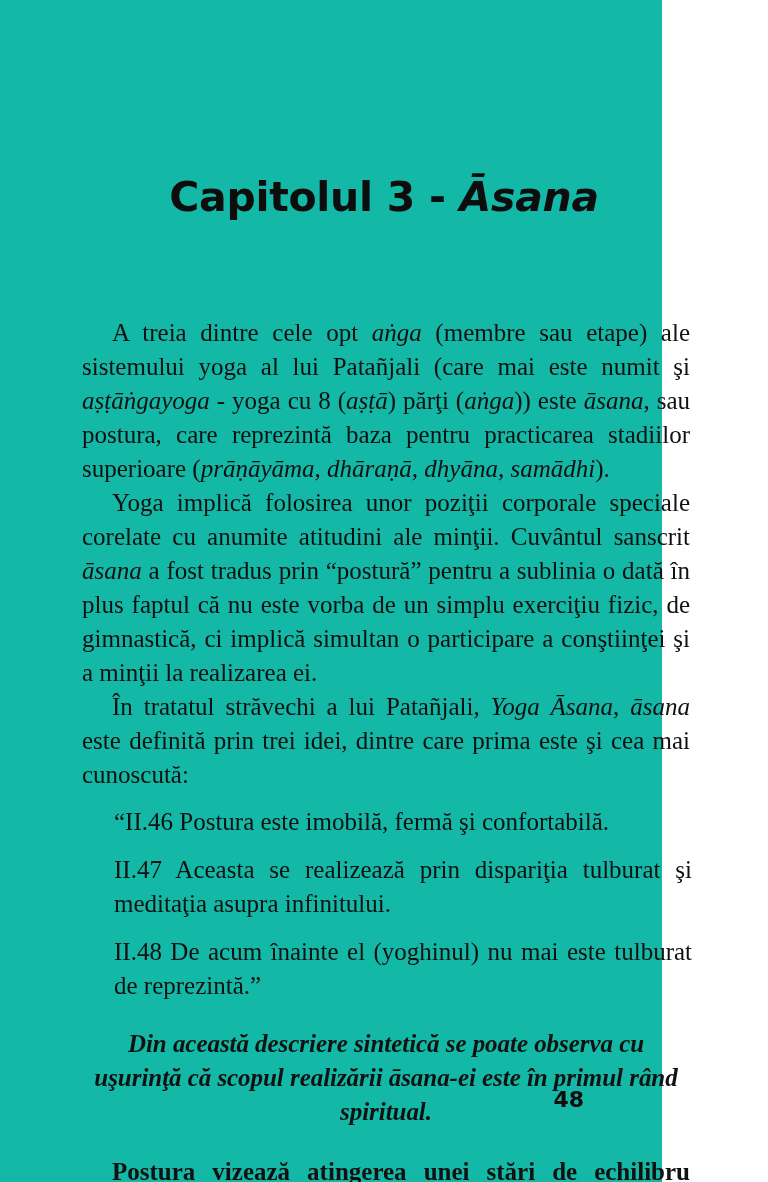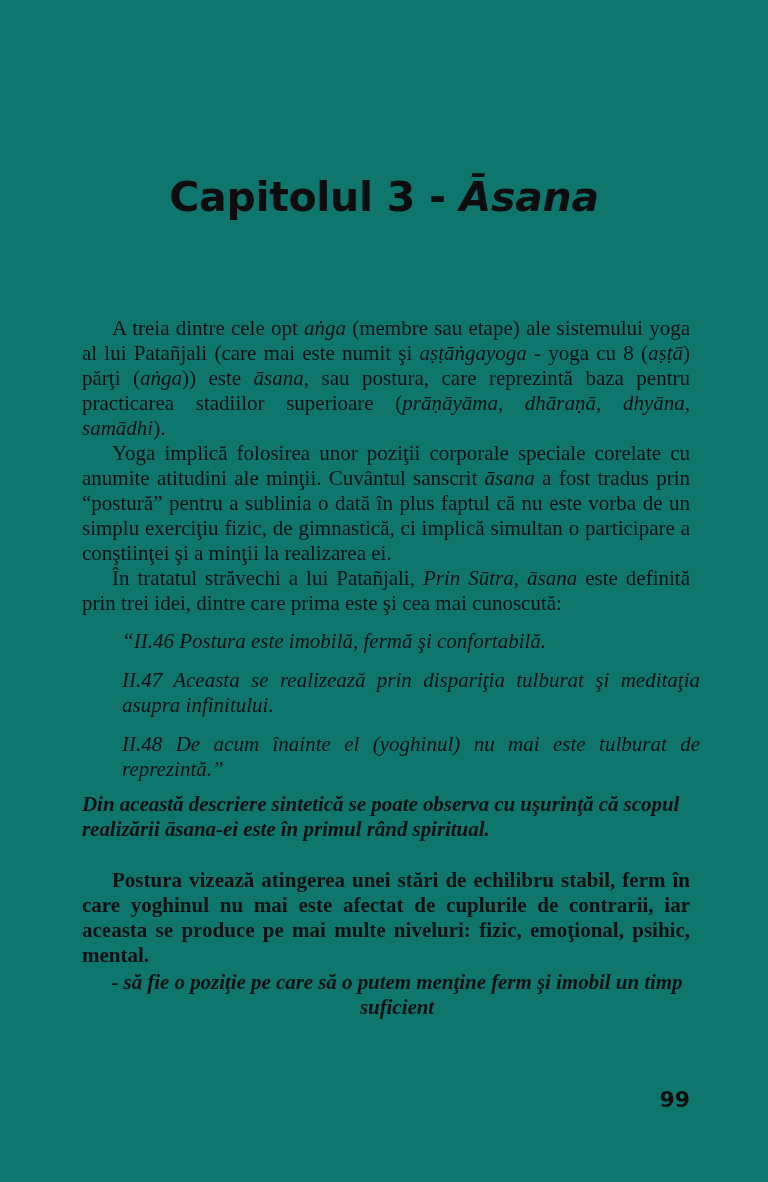--- a/index.html
+++ b/index.html
@@ -10,23 +10,23 @@
     width: 768px;
     height: 1182px;
     background: #ffffff;
     font-family: "Liberation Serif", serif;
     color: #111111;
     overflow: hidden;
   }
 
   .page {
     position: relative;
-    width: 768px;
+    width: 662px;
     height: 1182px;
-    background: #0f766e;
+    background: #14b8a6;
     box-sizing: border-box;
   }
 
   
   .chapter-title {
     position: absolute;
     left: 0;
     top: 146px;
     width: 768px;
     text-align: center;
@@ -48,57 +48,56 @@
   
   .body-col {
     position: absolute;
     left: 82px;
     top: 316px;
     width: 608px;
   }
 
   p {
     margin: 0;
-    font-size: 21px;
-    line-height: 25px;
+    font-size: 25px;
+    line-height: 34px;
     text-align: justify;
     text-justify: inter-word;
     color: #111111;
     hyphens: none;
   }
 
   
   p.para {
     text-indent: 30px;
   }
 
   
   .it {
     font-style: italic;
   }
 
   
   p.sutra {
-    font-style: italic;
-    margin-left: 40px;
+    margin-left: 32px;
     width: 578px;
     text-indent: 0;
     margin-top: 14px;
   }
   p.sutra.first {
     margin-top: 13px;
   }
 
   
   p.emph {
     font-style: italic;
     font-weight: bold;
     text-indent: 0;
-    margin-top: 10px;
-    text-align: left;
+    margin-top: 24px;
+    text-align: center;
     letter-spacing: -0.05px;
   }
 
   
   p.gap-top {
     margin-top: 26px;
     font-weight: bold;
   }
 
   
@@ -130,32 +129,32 @@
 <div class="page">
 
   <h1 class="chapter-title"><span class="ttl-plain">Capitolul 3 - </span><span class="ttl-term">Āsana</span></h1>
 
   <div class="body-col">
 
     <p class="para"><span>A treia dintre cele opt </span><span class="it">aṅga</span><span> (membre sau etape) ale sistemului yoga al lui Patañjali (care mai este numit şi </span><span class="it">aṣṭāṅgayoga</span><span> - yoga cu 8 (</span><span class="it">aṣṭā</span><span>) părţi (</span><span class="it">aṅga</span><span>)) este </span><span class="it">āsana</span><span>, sau postura, care reprezintă baza pentru practicarea stadiilor superioare (</span><span class="it">prāṇāyāma, dhāraṇā, dhyāna, samādhi</span><span>).</span></p>
 
     <p class="para"><span>Yoga implică folosirea unor poziţii corporale speciale corelate cu anumite atitudini ale minţii. Cuvântul sanscrit </span><span class="it">āsana</span><span> a fost tradus prin “postură” pentru a sublinia o dată în plus faptul că nu este vorba de un simplu exerciţiu fizic, de gimnastică, ci implică simultan o participare a conştiinţei şi a minţii la realizarea ei.</span></p>
 
-    <p class="para"><span>În tratatul străvechi a lui Patañjali, </span><span class="it">Prin Sūtra</span><span>, </span><span class="it">āsana</span><span> este definită prin trei idei, dintre care prima este şi cea mai cunoscută:</span></p>
+    <p class="para"><span>În tratatul străvechi a lui Patañjali, </span><span class="it">Yoga Āsana</span><span>, </span><span class="it">āsana</span><span> este definită prin trei idei, dintre care prima este şi cea mai cunoscută:</span></p>
 
     <p class="sutra first">“II.46 Postura este imobilă, fermă şi confortabilă.</p>
 
     <p class="sutra">II.47 Aceasta se realizează prin dispariţia tulburat şi meditaţia asupra infinitului.</p>
 
     <p class="sutra">II.48 De acum înainte el (yoghinul) nu mai este tulburat de reprezintă.”</p>
 
     <p class="emph">Din această descriere sintetică se poate observa cu uşurinţă că scopul realizării āsana-ei este în primul rând spiritual.</p>
 
     <p class="para gap-top">Postura vizează atingerea unei stări de echilibru stabil, ferm în care yoghinul nu mai este afectat de cuplurile de contrarii, iar aceasta se produce pe mai multe niveluri: fizic, emoţional, psihic, mental.</p>
 
 
     <p class="cond">- să fie o poziţie pe care să o putem menţine ferm şi imobil un timp suficient</p>
 
   </div>
 
-  <div class="folio">99</div>
+  <div class="folio">48</div>
 
 </div>
 
 </body></html>

